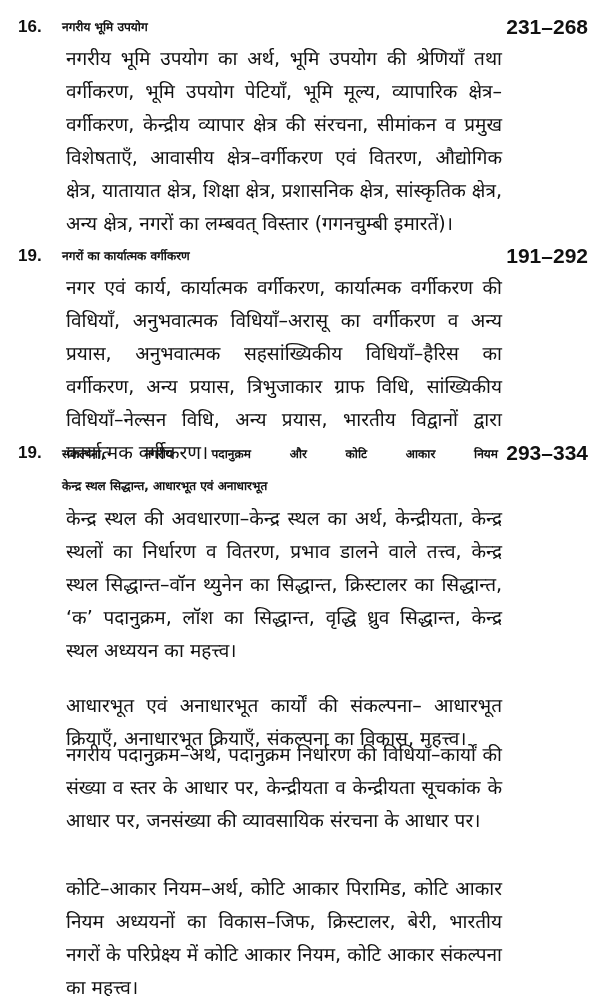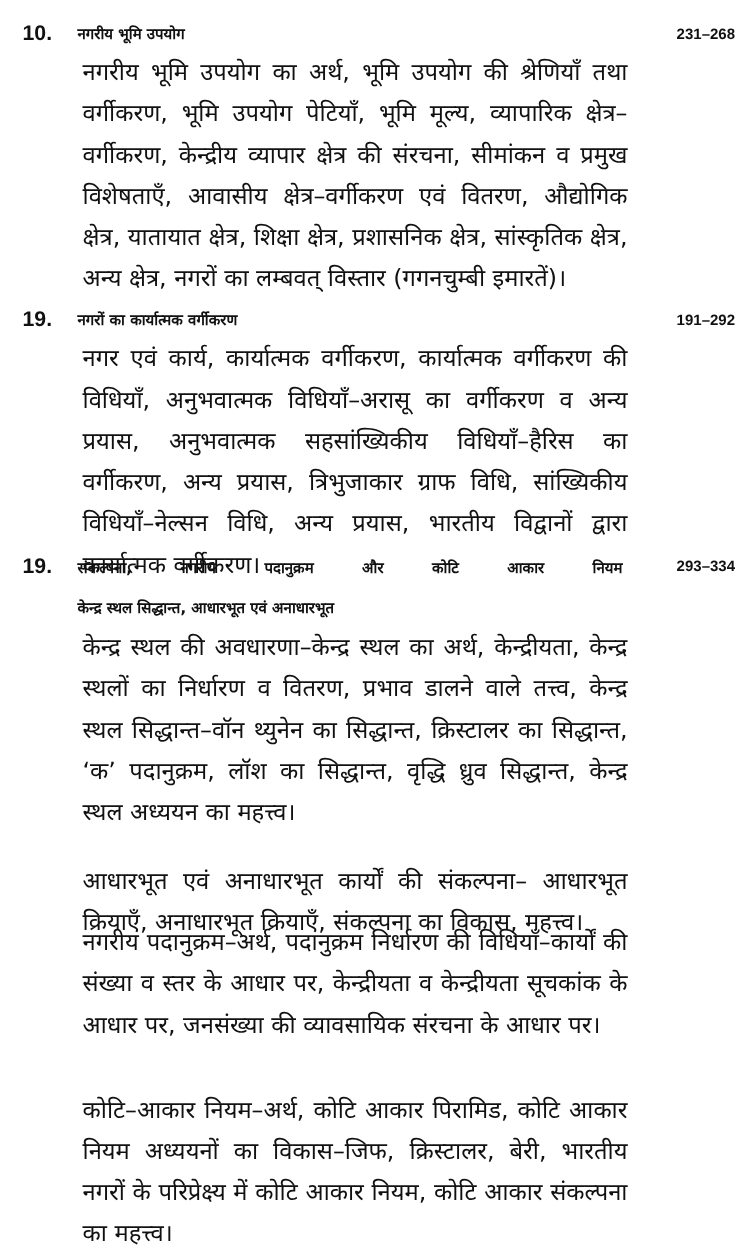--- a/index.html
+++ b/index.html
@@ -9,39 +9,39 @@
       color: #111111;
     }
     .entry { position: absolute; left: 0; width: 600px; }
     .num {
       position: absolute; left: 18px; top: 0;
       font-family: "Liberation Sans", sans-serif; font-weight: bold; font-size: 17px;
       line-height: 30px;
     }
     .pages {
       position: absolute; right: 12px; top: 0;
-      font-family: "Liberation Sans", sans-serif; font-weight: bold; font-size: 12px;
+      font-family: "Liberation Sans", sans-serif; font-weight: bold; font-size: 21px;
       line-height: 30px;
     }
     .title {
       position: absolute; left: 62px; top: 0; width: 440px;
       font-weight: bold; font-size: 12px; line-height: 30px;
     }
     .para {
       position: absolute; left: 66px; width: 436px;
       font-size: 19px; line-height: 33px; text-align: justify;
       text-align-last: left;
     }
     .para b { font-weight: normal; }
   </style>
 </head>
 <body>
 
 <div class="entry" style="top:12px;">
-  <span class="num">10.</span>
+  <span class="num">16.</span>
   <span class="title">नगरीय भूमि उपयोग</span>
   <span class="pages">231–268</span>
   <div class="para" style="top:30px;">नगरीय भूमि उपयोग का अर्थ, भूमि उपयोग की श्रेणियाँ तथा वर्गीकरण, भूमि उपयोग पेटियाँ, भूमि मूल्य, व्यापारिक क्षेत्र–वर्गीकरण, केन्द्रीय व्यापार क्षेत्र की संरचना, सीमांकन व प्रमुख विशेषताएँ, आवासीय क्षेत्र–वर्गीकरण एवं वितरण, औद्योगिक क्षेत्र, यातायात क्षेत्र, शिक्षा क्षेत्र, प्रशासनिक क्षेत्र, सांस्कृतिक क्षेत्र, अन्य क्षेत्र, नगरों का लम्बवत् विस्तार (गगनचुम्बी इमारतें)।</div>
 </div>
 
 <div class="entry" style="top:241px;">
   <span class="num">19.</span>
   <span class="title">नगरों का कार्यात्मक वर्गीकरण</span>
   <span class="pages">191–292</span>
   <div class="para" style="top:30px;">नगर एवं कार्य, कार्यात्मक वर्गीकरण, कार्यात्मक वर्गीकरण की विधियाँ, अनुभवात्मक विधियाँ–अरासू का वर्गीकरण व अन्य प्रयास, अनुभवात्मक सहसांख्यिकीय विधियाँ–हैरिस का वर्गीकरण, अन्य प्रयास, त्रिभुजाकार ग्राफ विधि, सांख्यिकीय विधियाँ–नेल्सन विधि, अन्य प्रयास, भारतीय विद्वानों द्वारा कार्यात्मक वर्गीकरण।</div>

